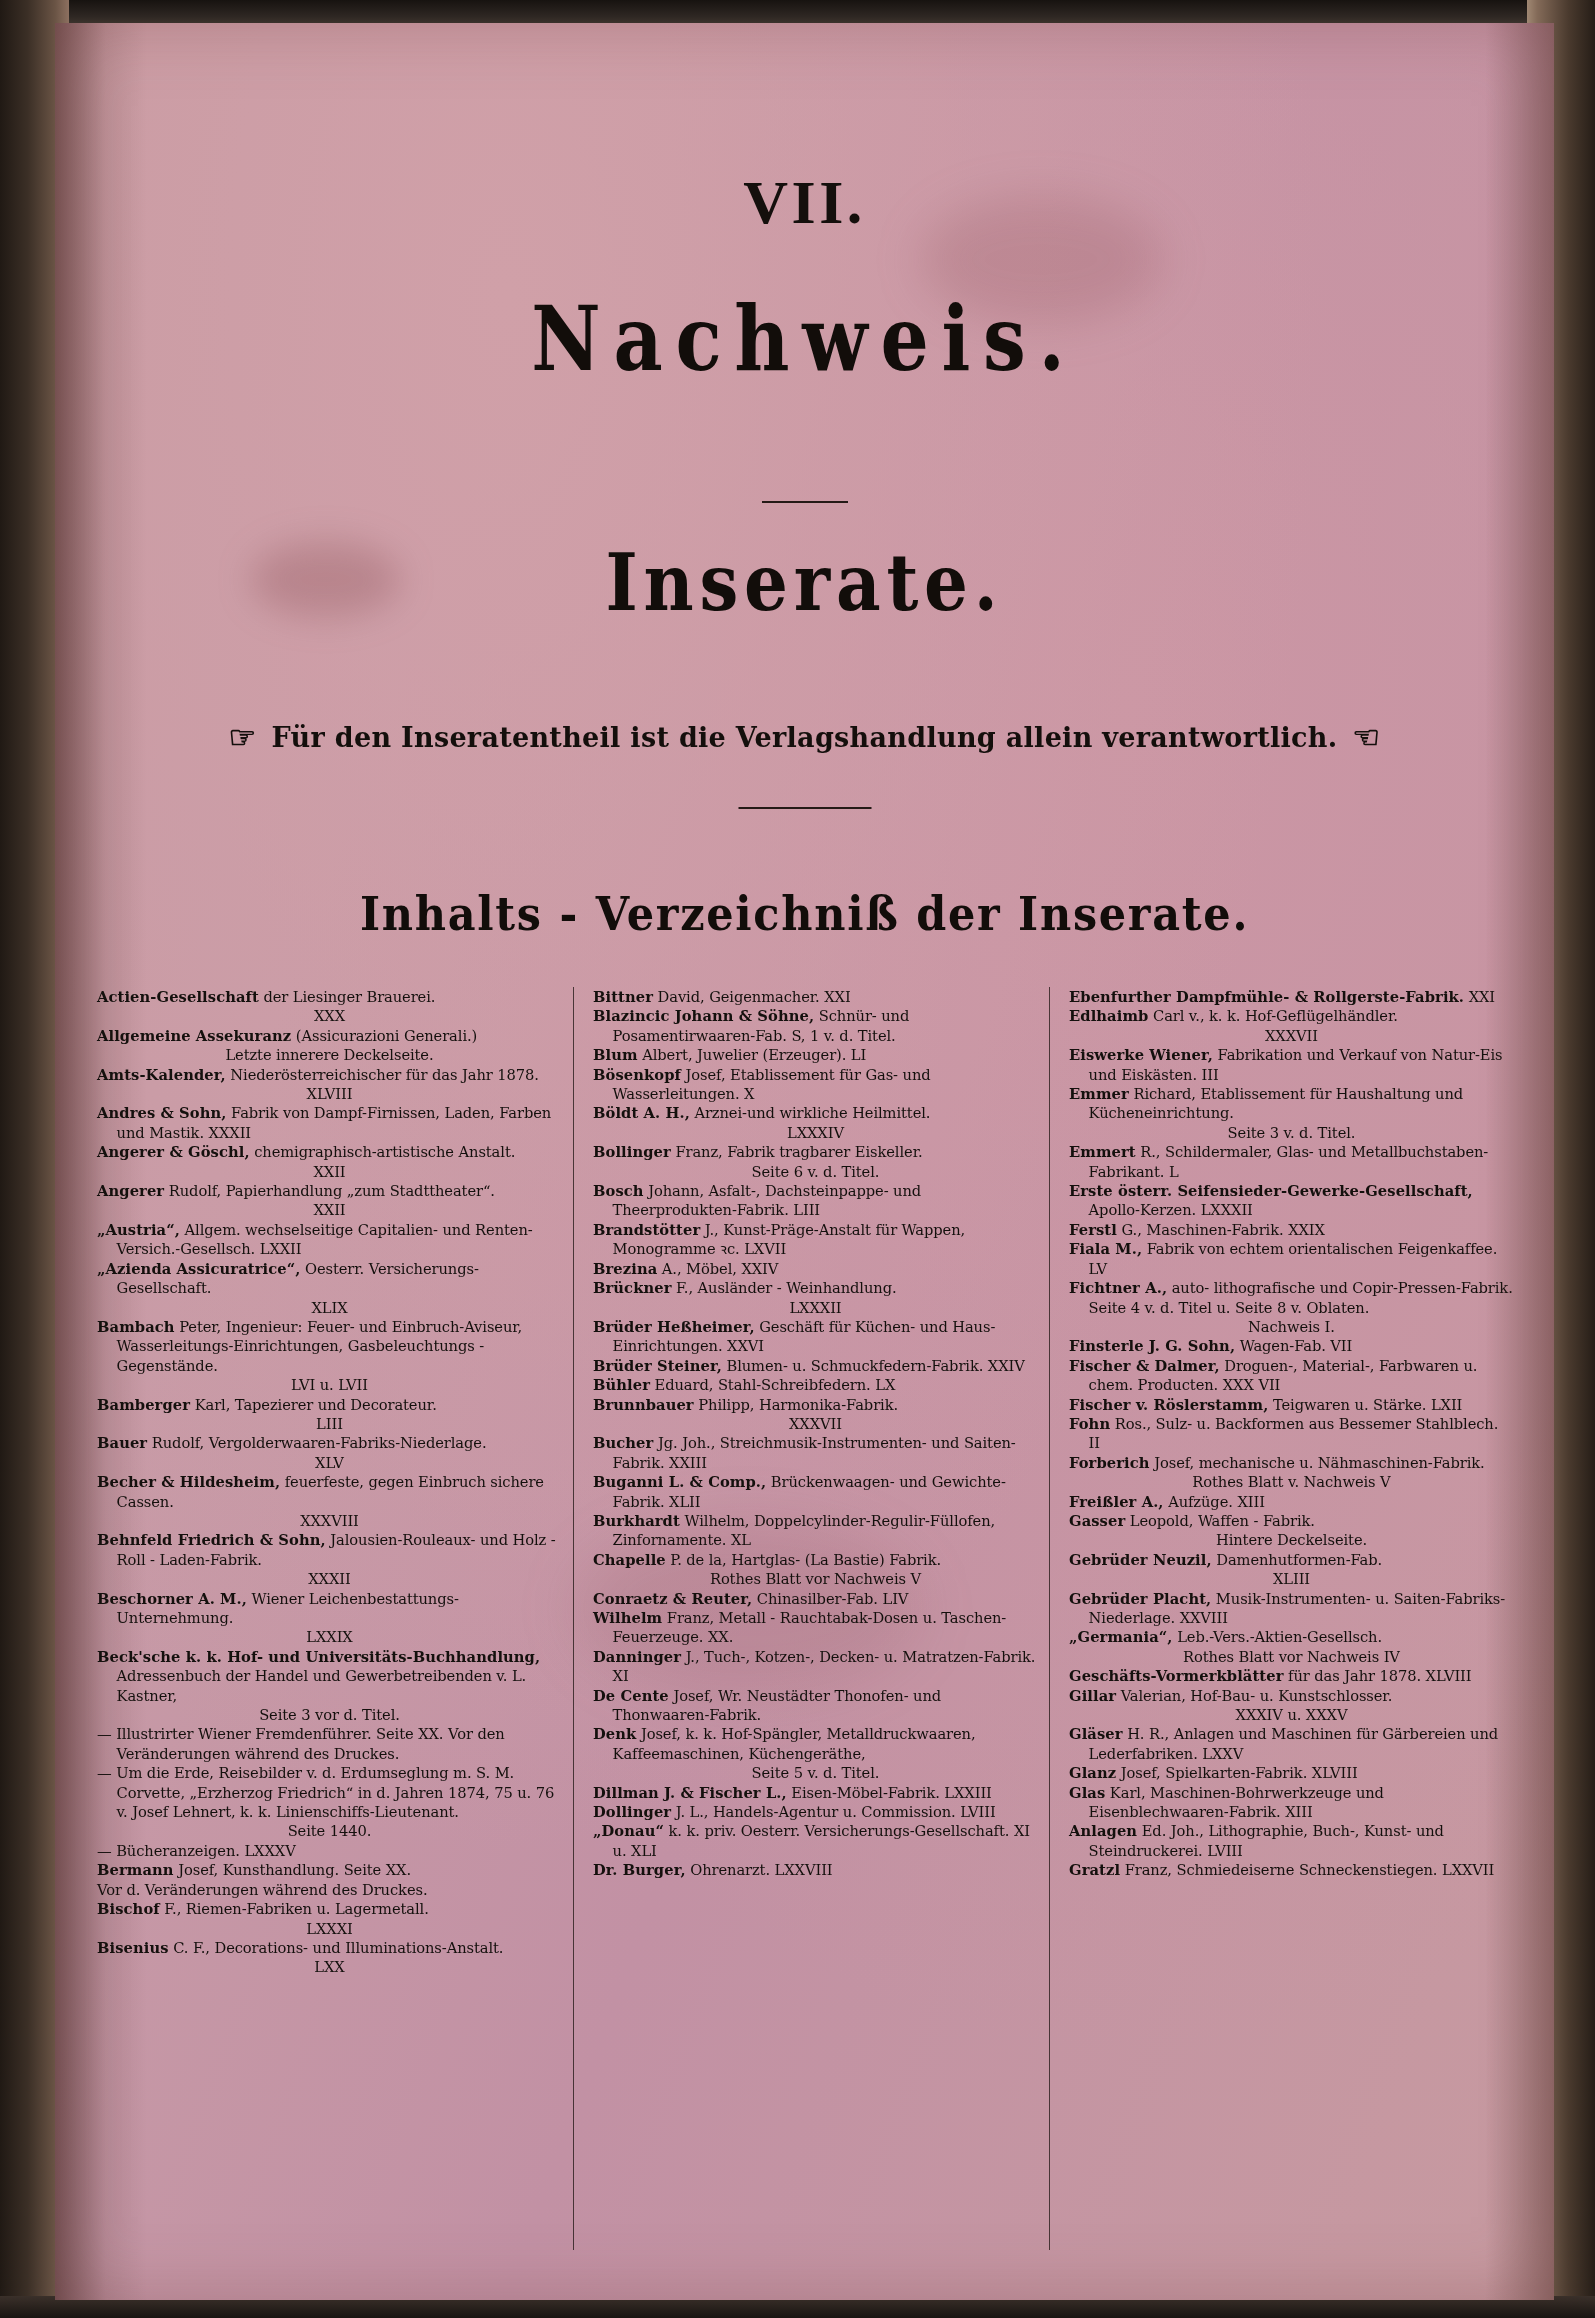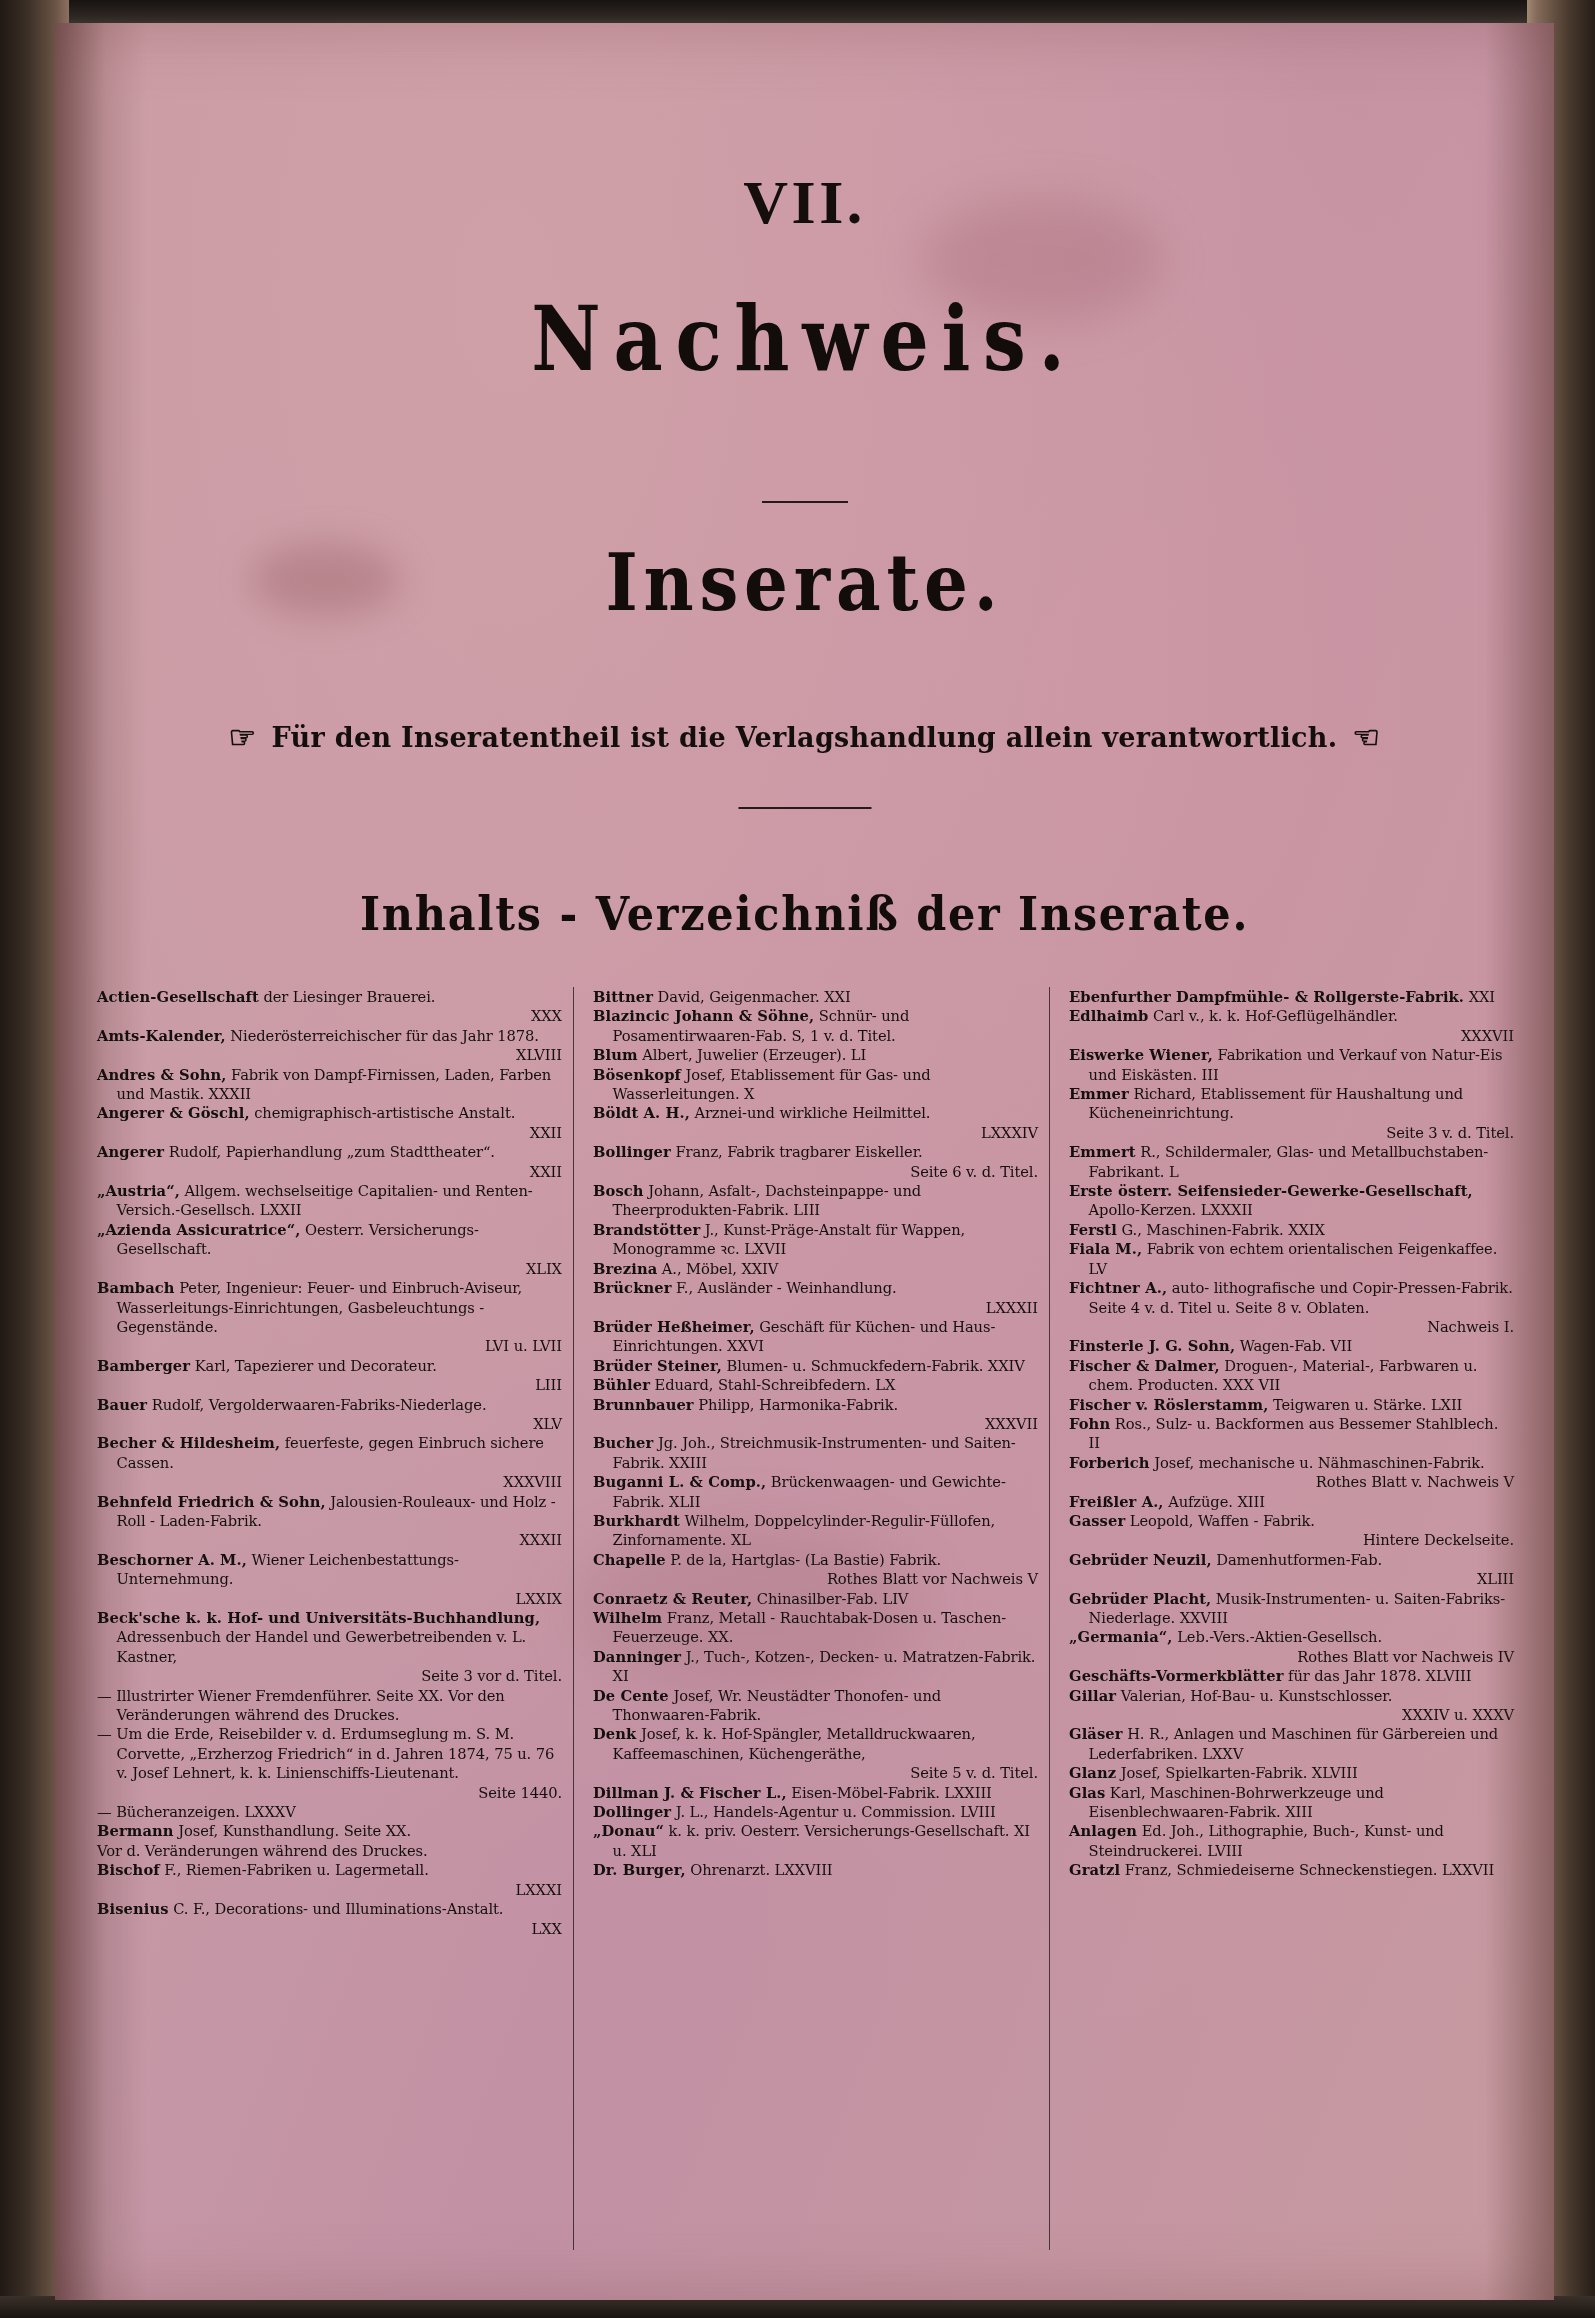--- a/index.html
+++ b/index.html
@@ -206,21 +206,21 @@
     margin: 0 0 0 0;
     text-indent: 0;
     padding-left: 19.6px;
     text-indent: -19.6px;
     letter-spacing: -0.1px;
   }
   .entry b {
     font-weight: 700;
     letter-spacing: 0.1px;
   }
-  .rt { display: block; text-align: right; }
+  .rt { display: block; text-align: center; }
 
   
   .content { text-rendering: optimizeLegibility; }
 </style>
 </head>
 <body>
 
 <div id="scan">
   <div class="edge-top"></div>
   <div class="edge-left"></div>
@@ -246,20 +246,21 @@
         <span class="hand left">☞</span><span>Für den Inseratentheil ist die Verlagshandlung allein verantwortlich.</span><span class="hand right">☞</span>
       </div>
 
       <div class="rule-short r2"></div>
 
       <div class="toc-heading">Inhalts - Verzeichniß der Inserate.</div>
 
       <div class="columns">
         <div class="col" id="col0">
             <p class="entry"><b>Actien-Gesellschaft</b><span> der Liesinger Brauerei.</span><span class="rt">XXX</span></p>
+            <p class="entry"><b>Allgemeine Assekuranz</b><span> (Assicurazioni Generali.)</span><span class="rt">Letzte innerere Deckelseite.</span></p>
             <p class="entry"><b>Amts-Kalender,</b><span> Niederösterreichischer für das Jahr 1878.</span><span class="rt">XLVIII</span></p>
             <p class="entry"><b>Andres &amp; Sohn,</b><span> Fabrik von Dampf-Firnissen, Laden, Farben und Mastik.</span><span> XXXII</span></p>
             <p class="entry"><b>Angerer &amp; Göschl,</b><span> chemigraphisch-artistische Anstalt.</span><span class="rt">XXII</span></p>
             <p class="entry"><b>Angerer</b><span> Rudolf, Papierhandlung „zum Stadttheater“.</span><span class="rt">XXII</span></p>
             <p class="entry"><b>„Austria“,</b><span> Allgem. wechselseitige Capitalien- und Renten-Versich.-Gesellsch.</span><span> LXXII</span></p>
             <p class="entry"><b>„Azienda Assicuratrice“,</b><span> Oesterr. Versicherungs-Gesellschaft.</span><span class="rt">XLIX</span></p>
             <p class="entry"><b>Bambach</b><span> Peter, Ingenieur: Feuer- und Einbruch-Aviseur, Wasserleitungs-Einrichtungen, Gasbeleuchtungs - Gegenstände.</span><span class="rt">LVI u. LVII</span></p>
             <p class="entry"><b>Bamberger</b><span> Karl, Tapezierer und Decorateur.</span><span class="rt">LIII</span></p>
             <p class="entry"><b>Bauer</b><span> Rudolf, Vergolderwaaren-Fabriks-Niederlage.</span><span class="rt">XLV</span></p>
             <p class="entry"><b>Becher &amp; Hildesheim,</b><span> feuerfeste, gegen Einbruch sichere Cassen.</span><span class="rt">XXXVIII</span></p>

